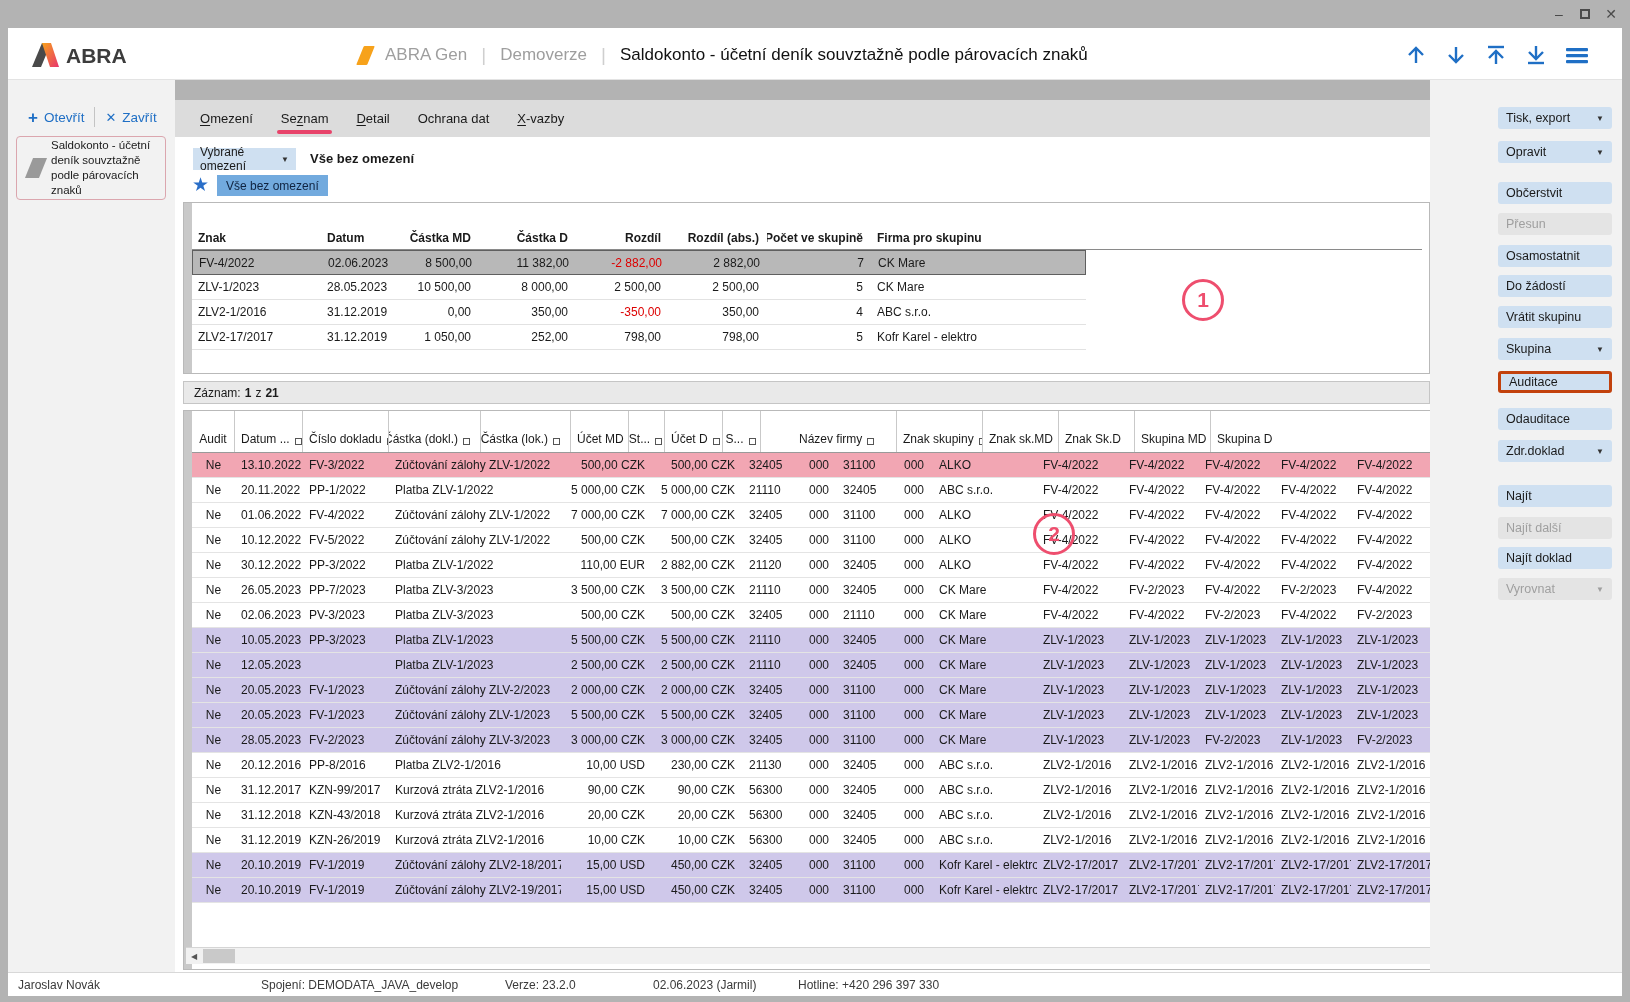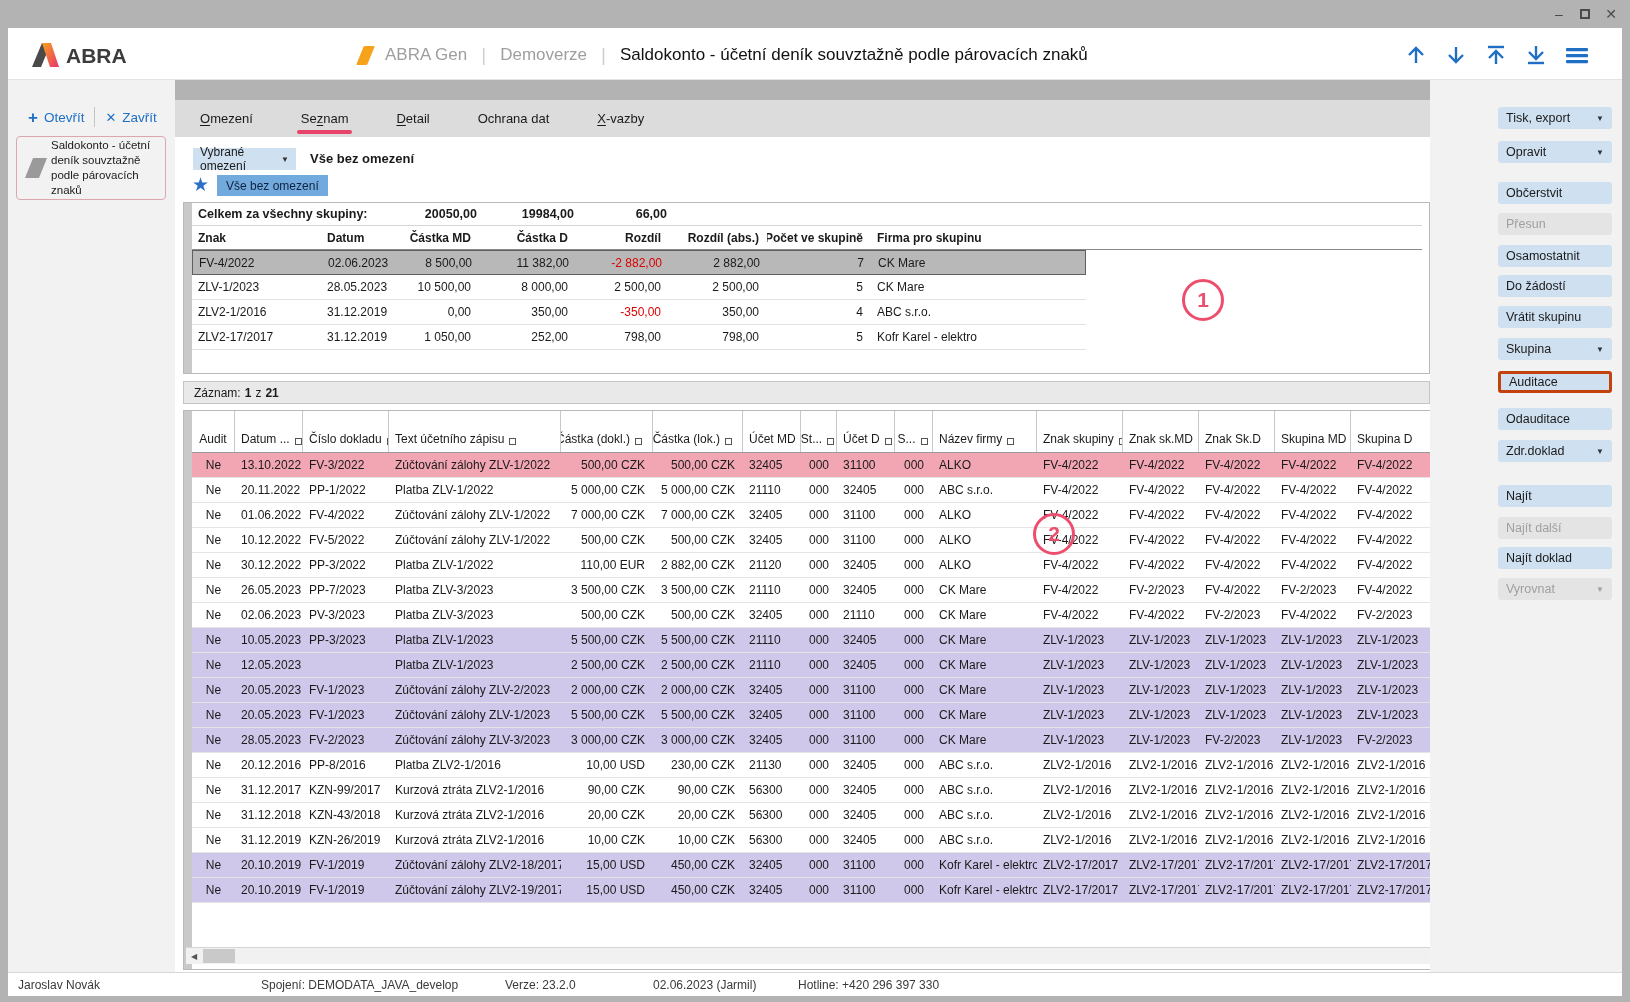--- a/index.html
+++ b/index.html
@@ -31,21 +31,21 @@
   .lt-sep{width:1px;height:20px;background:#c4c4c4;}
   .lt-btn{display:flex;align-items:center;gap:6px;cursor:pointer;}
   .plus{font-size:17px;font-weight:bold;line-height:1;}
   .xmark{font-size:13px;font-weight:bold;}
   .task-card{left:16px;top:136px;width:150px;height:64px;border:1px solid #dba6ae;border-radius:4px;
              display:flex;align-items:center;gap:8px;padding:4px 6px;}
   .card-ico{width:14px;height:20px;background:#9a9a9a;transform:skewX(-22deg);flex:0 0 auto;margin-left:6px;}
   .task-card .txt{font-size:11.5px;line-height:1.3;}
   
   .tabbar{left:175px;top:100px;width:1255px;height:37px;background:#dcdcdc;display:flex;align-items:center;
-          gap:48px;padding-left:25px;font-size:13px;}
+          gap:28px;padding-left:25px;font-size:13px;}
   .tab{position:relative;height:100%;display:flex;align-items:center;cursor:pointer;}
   .tab u{text-underline-offset:2px;}
   .tab .bar{position:absolute;left:-4px;right:-4px;bottom:3px;height:4px;border-radius:2px;background:transparent;}
   .tab.active .bar{background:var(--tab-underline);}
   
   .main{left:175px;top:137px;width:1255px;height:835px;background:#fff;}
   .filter-dd{left:193px;top:148px;width:103px;height:22px;background:var(--panel-blue);font-size:12px;
              display:flex;align-items:center;justify-content:space-between;padding:0 7px;cursor:pointer;}
   .filter-dd .arr{font-size:8px;color:#333;}
   .filter-name{left:310px;top:151px;font-size:13px;font-weight:bold;}
@@ -223,27 +223,20 @@
     <span class="arr">▼</span>
   </div>
   <div class="abs filter-name">Vše bez omezení</div>
   <div class="abs star">★</div>
   <div class="abs chip">
     <span>Vše bez omezení</span>
   </div>
 
   <div class="abs panel uppanel" id="uppanel">
     <div class="gutter"></div>
-  <div class="summary" style="width: 1230px;">
-        <span class="cell al" style="width: 209px;">Celkem za všechny skupiny:</span>
-        <span class="cell al" style="width: 0px;"></span>
-        <span class="cell ar" style="width: 78px;">20050,00</span>
-        <span class="cell ar" style="width: 97px;">19984,00</span>
-        <span class="cell ar" style="width: 93px;">66,00</span>
-      </div>
       <div class="g-head" style="width: 1230px;">
         <span class="cell al" style="width: 129px;">Znak</span>
         <span class="cell al" style="width: 80px;">Datum</span>
         <span class="cell ar" style="width: 78px;">Částka MD</span>
         <span class="cell ar" style="width: 97px;">Částka D</span>
         <span class="cell ar" style="width: 93px;">Rozdíl</span>
         <span class="cell ar" style="width: 98px;">Rozdíl (abs.)</span>
         <span class="cell ar" style="width: 104px;">Počet ve skupině</span>
         <span class="cell al" style="width: 207px;">Firma pro skupinu</span>
       </div>
@@ -313,24 +306,20 @@
           <span>Audit</span>
         </span>
         <span class="cell al" style="width: 68px;">
           <span>Datum ...</span>
           <span class="sortbox"></span>
         </span>
         <span class="cell al" style="width: 86px;">
           <span>Číslo dokladu</span>
           <span class="sortbox"></span>
         </span>
-        <span class="cell al" style="width: 172px;">
-          <span>Text účetního zápisu</span>
-          <span class="sortbox"></span>
-        </span>
         <span class="cell ar" style="width: 92px;">
           <span>Částka (dokl.)</span>
           <span class="sortbox"></span>
         </span>
         <span class="cell ar" style="width: 90px;">
           <span>Částka (lok.)</span>
           <span class="sortbox"></span>
         </span>
         <span class="cell al" style="width: 58px;">
           <span>Účet MD</span>
@@ -341,21 +330,21 @@
           <span class="sortbox"></span>
         </span>
         <span class="cell al" style="width: 58px;">
           <span>Účet D</span>
           <span class="sortbox"></span>
         </span>
         <span class="cell ac" style="width: 38px;">
           <span>S...</span>
           <span class="sortbox"></span>
         </span>
-        <span class="cell al" style="width: 104px;">
+        <span class="cell al" style="width: 104px; margin-left: 32px;">
           <span>Název firmy</span>
           <span class="sortbox"></span>
         </span>
         <span class="cell al" style="width: 86px;">
           <span>Znak skupiny</span>
           <span class="sortbox"></span>
         </span>
         <span class="cell al" style="width: 76px;">
           <span>Znak sk.MD</span>
         </span>

